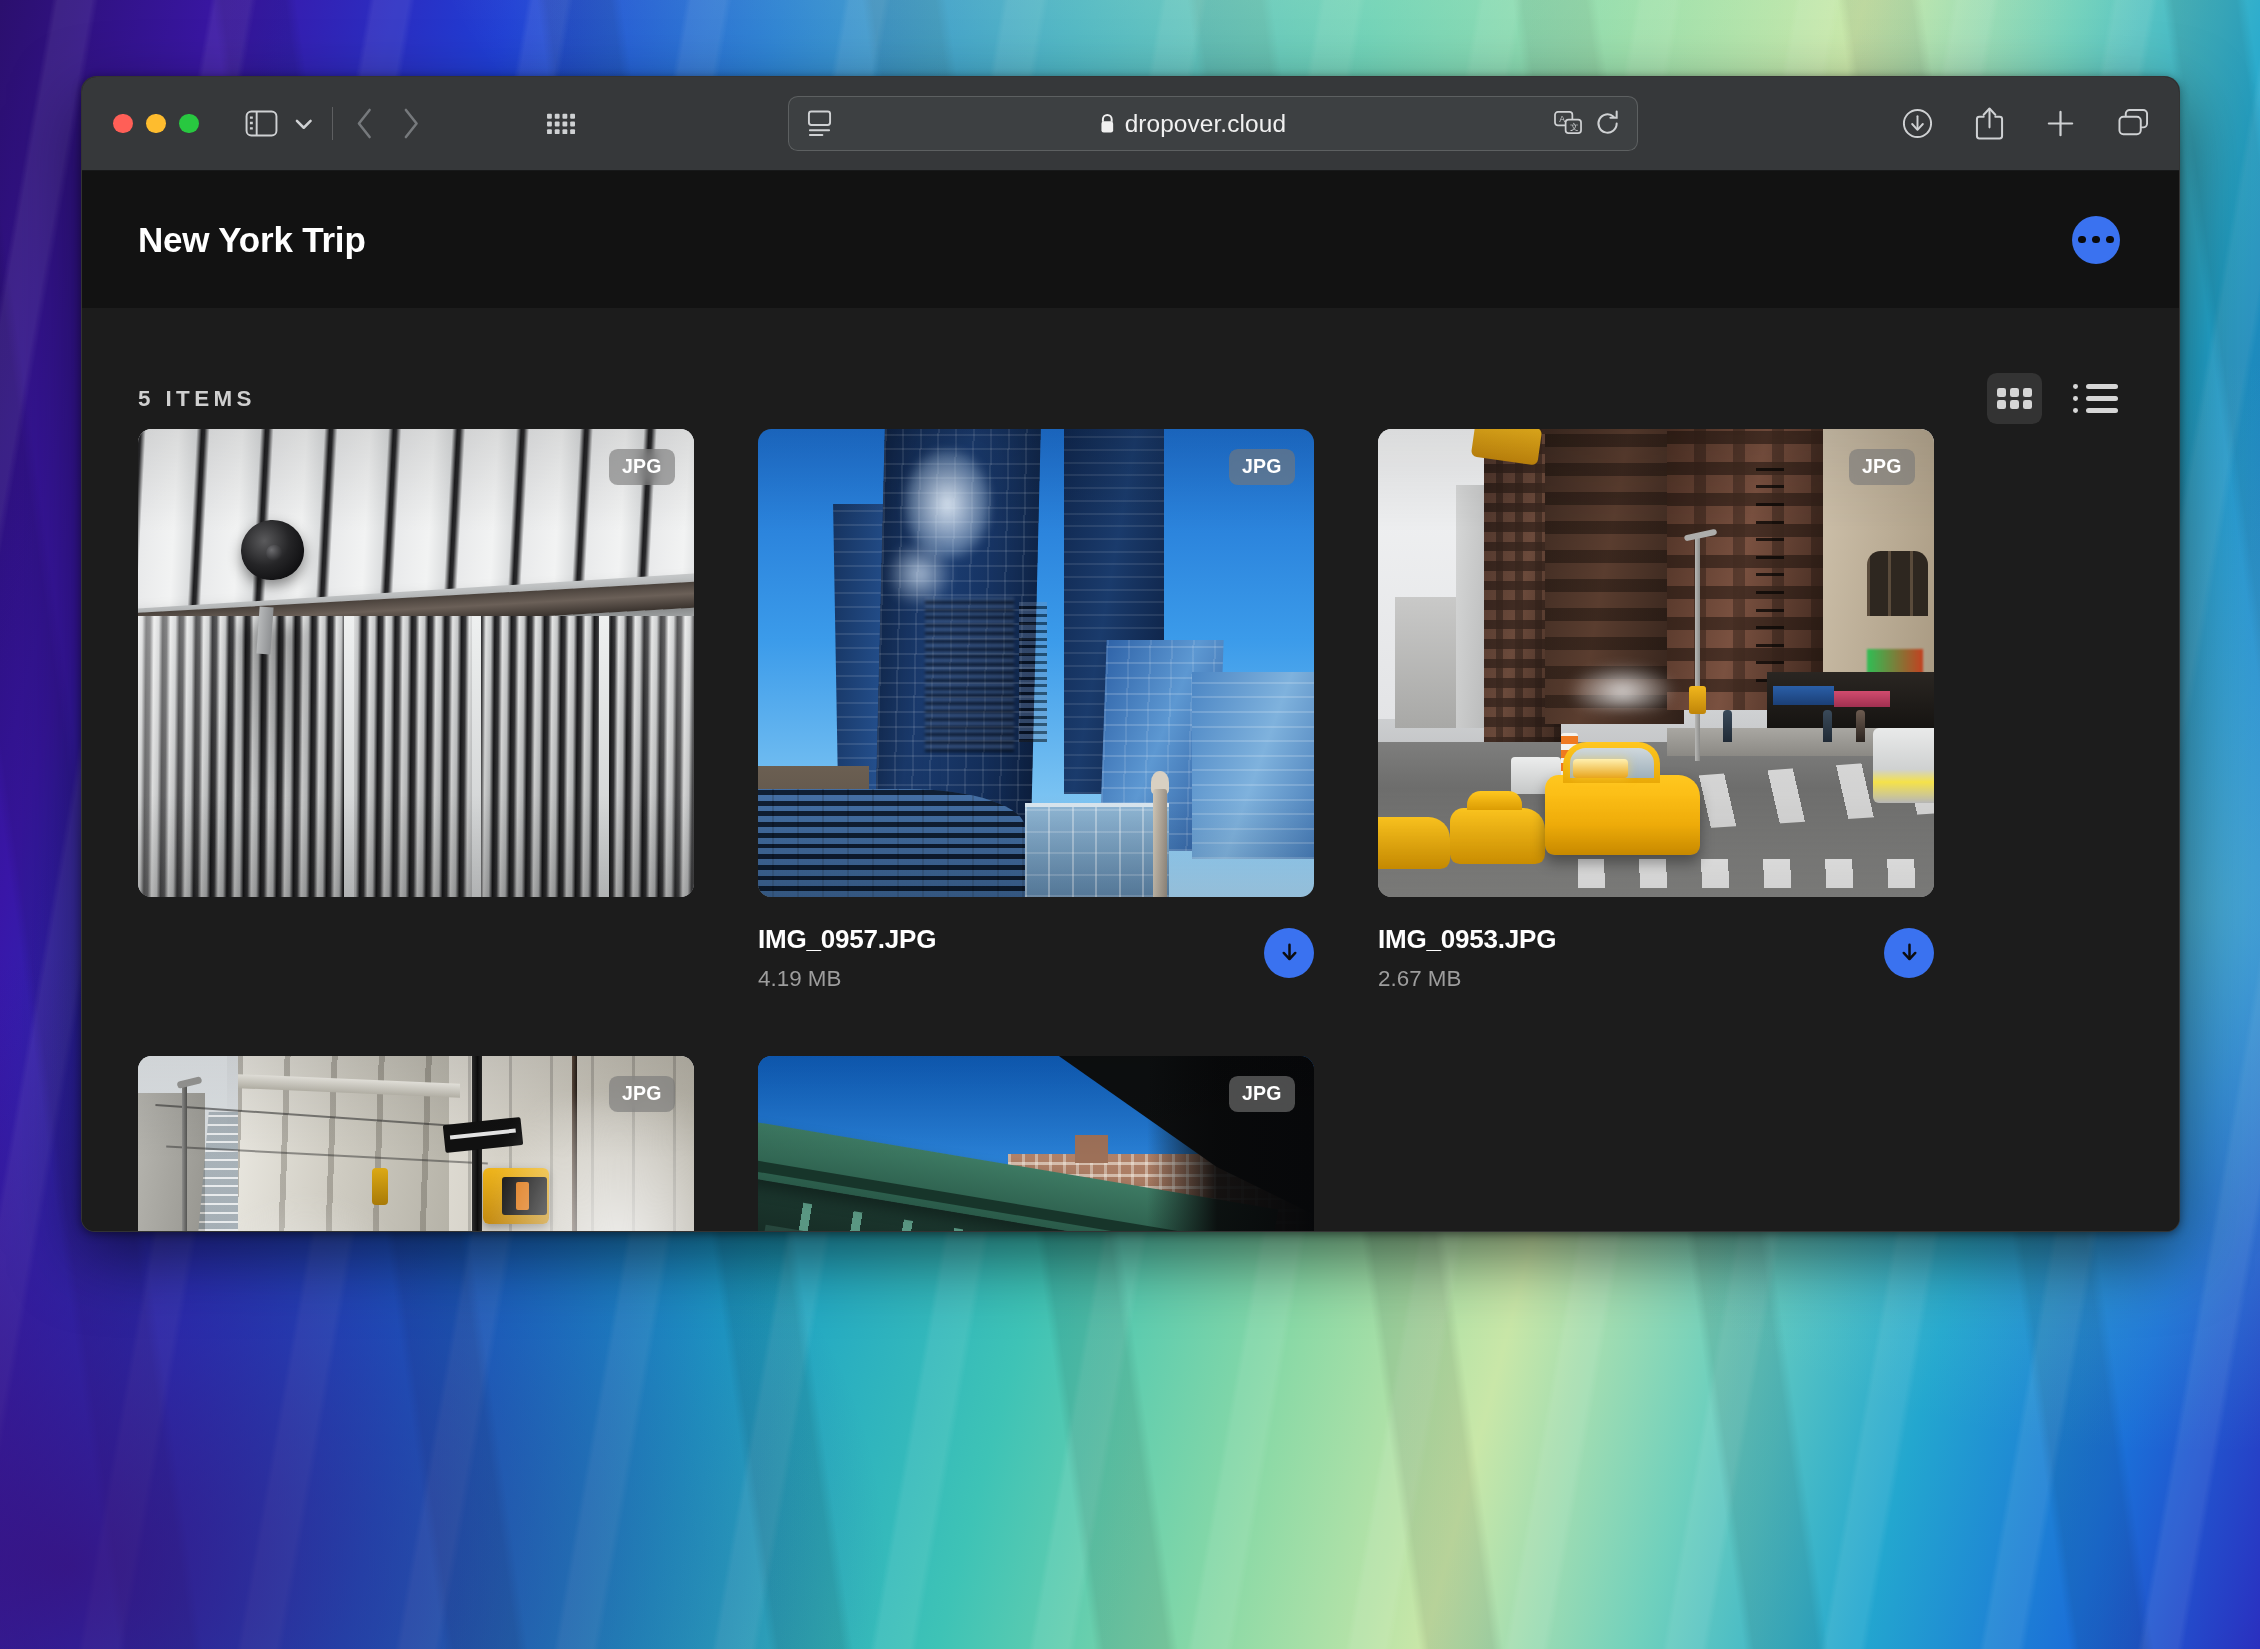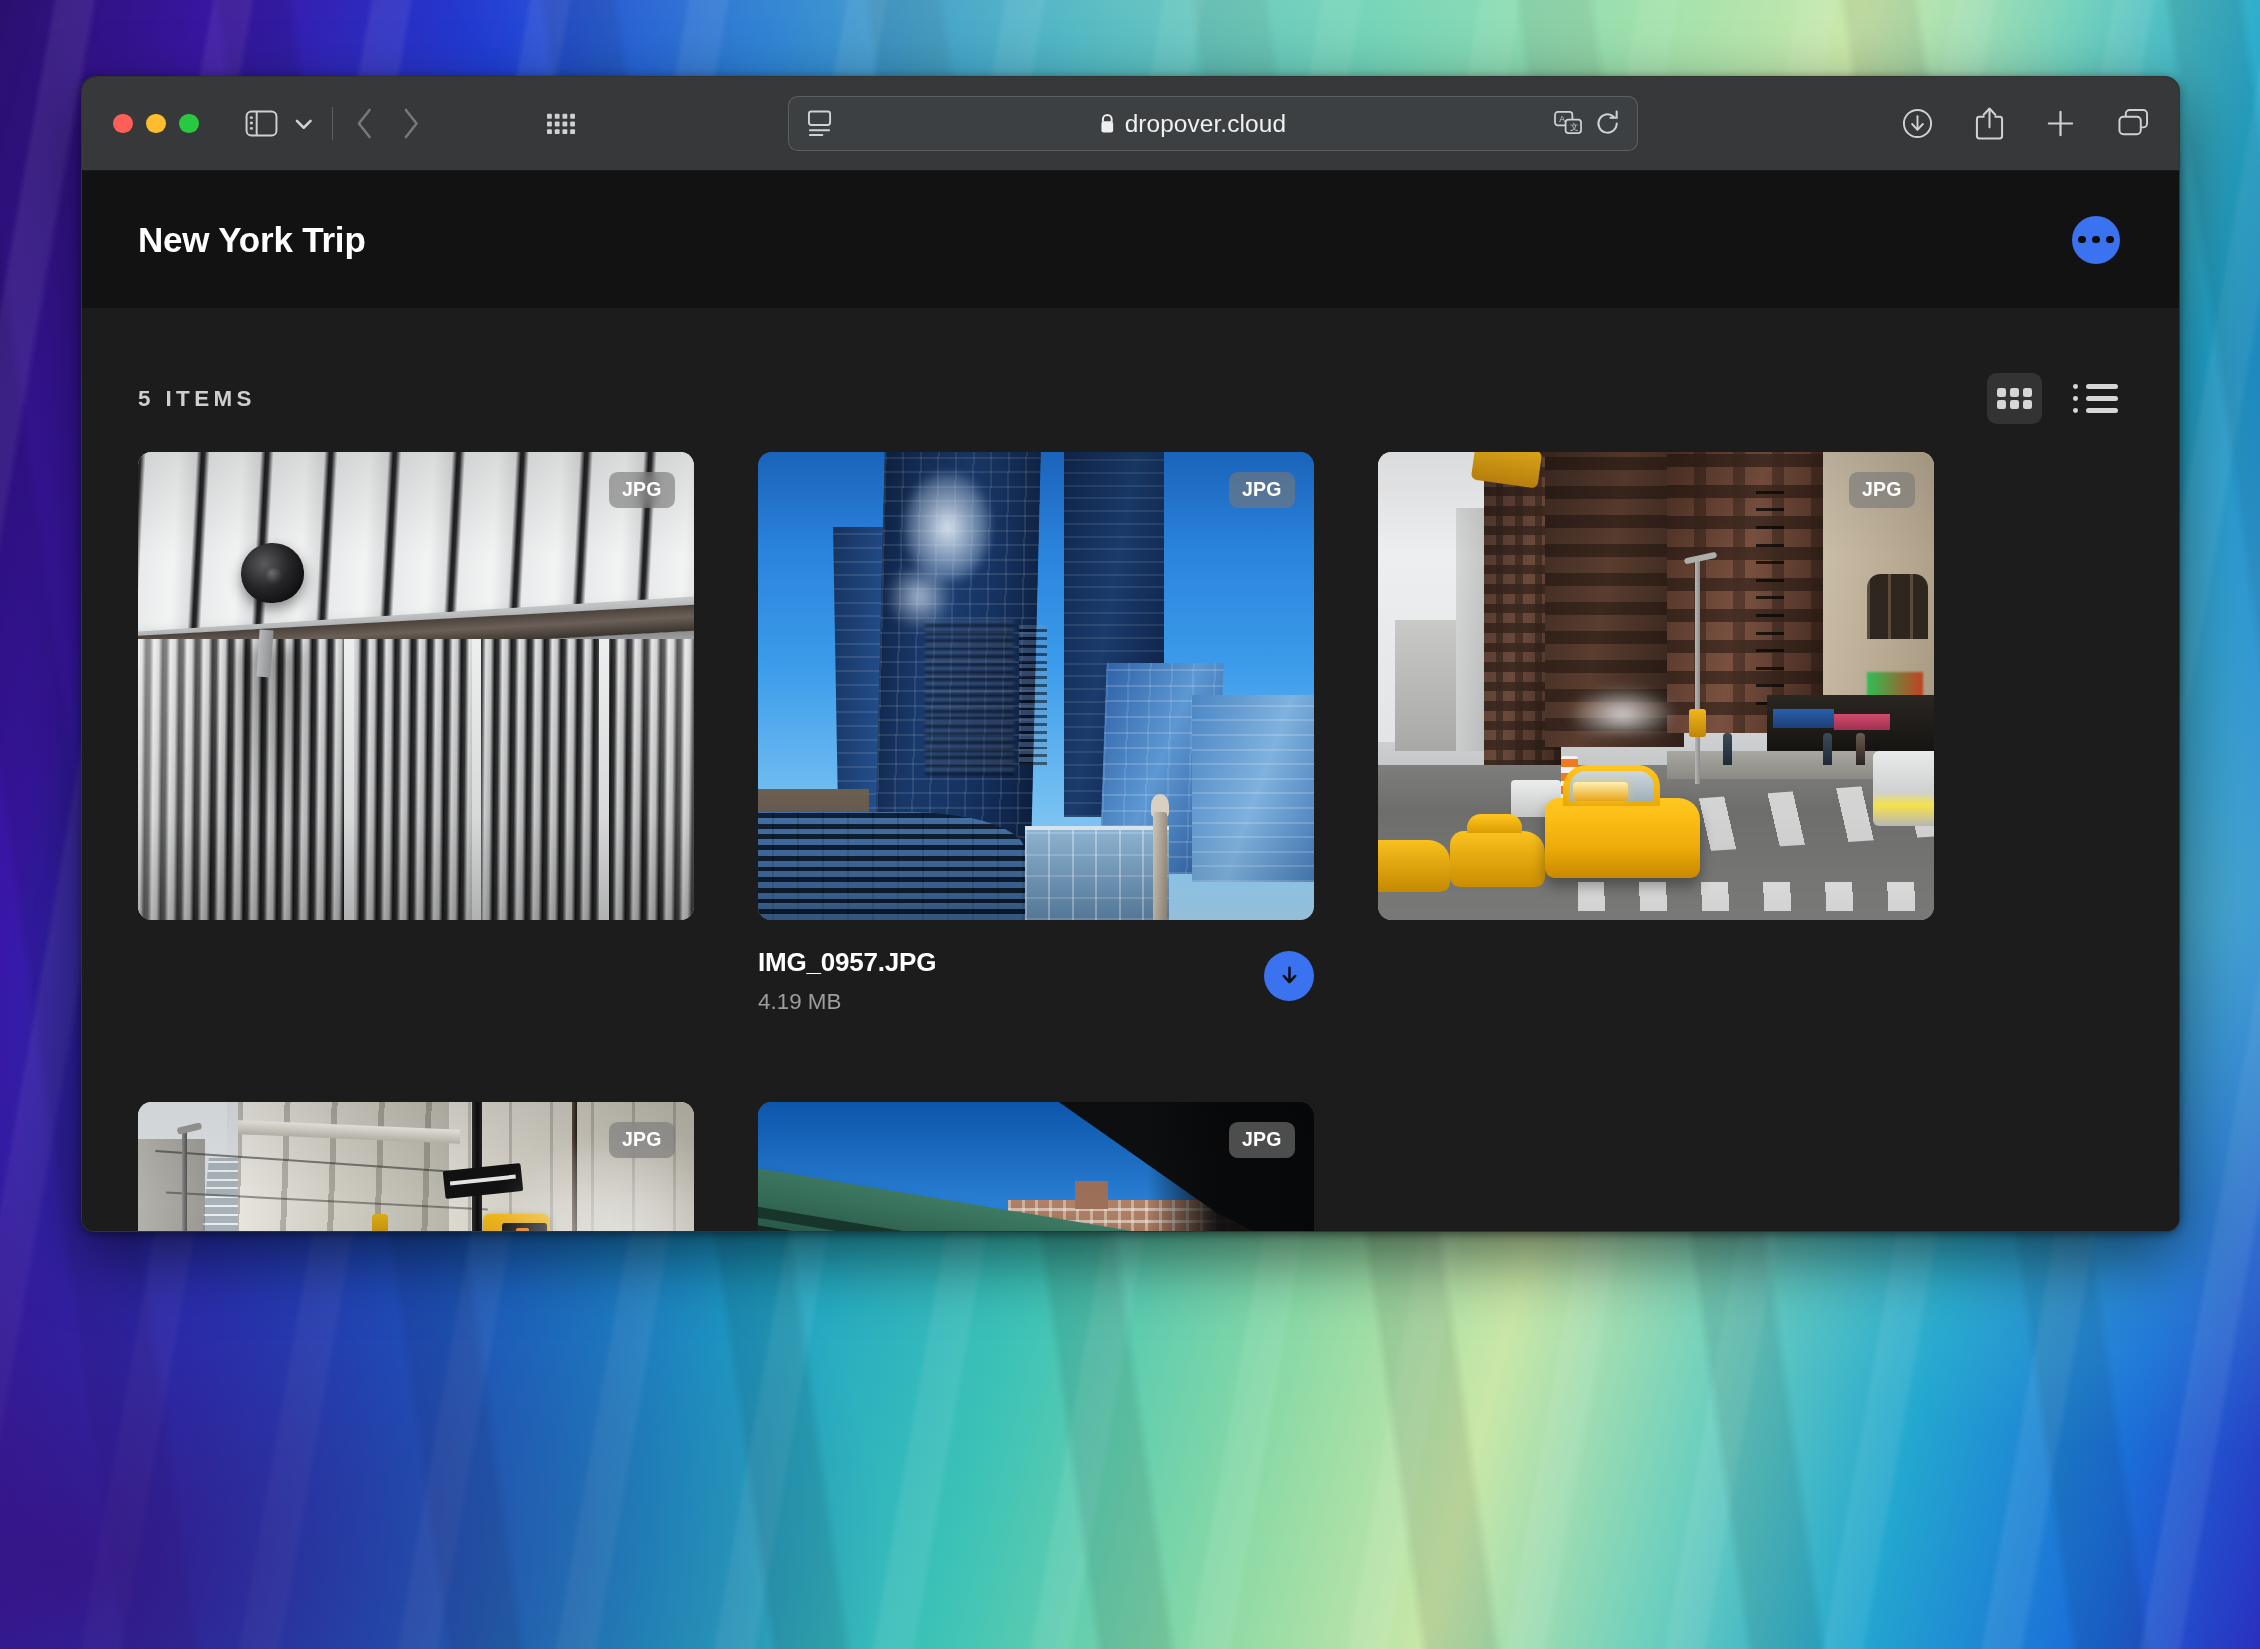--- a/index.html
+++ b/index.html
@@ -170,21 +170,21 @@
   .li-ico .dot{ width:4.9px; height:4.9px; border-radius:50%; background:#d6d6d6; }
   .li-ico .bar{ width:32px; height:4.9px; border-radius:2.9px; background:#d6d6d6; }
 
   
   #file-grid{
     display:grid;
     grid-template-columns:repeat(3, 556px);
     gap:64px 64px;
     margin-top:5.9px;
   }
-  .file-card{ width:556px;margin-top:23px; }
+  .file-card{ width:556px; }
   .thumb{
     width:556px; height:468px;
     border-radius:13.7px;
     position:relative; overflow:hidden;
     background:#2a2a2a;
     cursor:pointer;
   }
   .badge{
     position:absolute; top:20.5px; right:19.5px;
     padding:5.9px 12.7px 6.8px;
@@ -1066,20 +1066,32 @@
                 <div class="tx-people"></div>
                 <div class="tx-people tx-people2"></div>
                 <div class="tx-people tx-people3"></div>
                 <div class="taxi taxi-3"></div>
                 <div class="taxi taxi-2"></div>
                 <div class="taxi taxi-main"></div>
                 <div class="taxi-roof"></div>
               </div>
               <div class="thumb-shade"></div>
               <div class="badge">JPG</div>
+            </div>
+            <div class="file-info">
+              <div>
+                <div class="file-name">IMG_0953.JPG</div>
+                <div class="file-size">2.67 MB</div>
+              </div>
+              <div class="dl-btn">
+                <svg width="25" height="25" viewBox="0 0 26 26" fill="none" stroke="#0d0d0f" stroke-width="2.6" stroke-linecap="round" stroke-linejoin="round">
+                  <line x1="13" y1="5" x2="13" y2="19"></line>
+                  <polyline points="7,13.5 13,19.8 19,13.5"></polyline>
+                </svg>
+              </div>
             </div>
           </div>
 
           <div class="file-card">
             <div class="thumb">
               <div class="scene sc-steam">
                 <div class="st-skysl"></div>
                 <div class="st-bldgL"></div>
                 <div class="st-glass"></div>
                 <div class="st-bldgR"></div>

